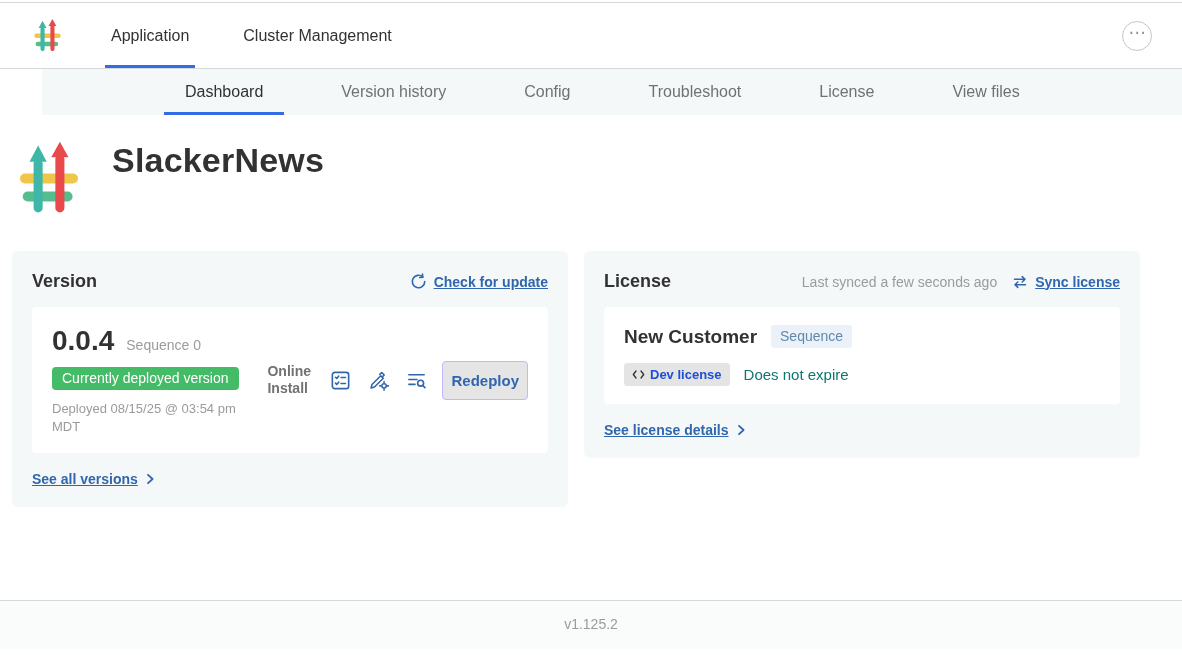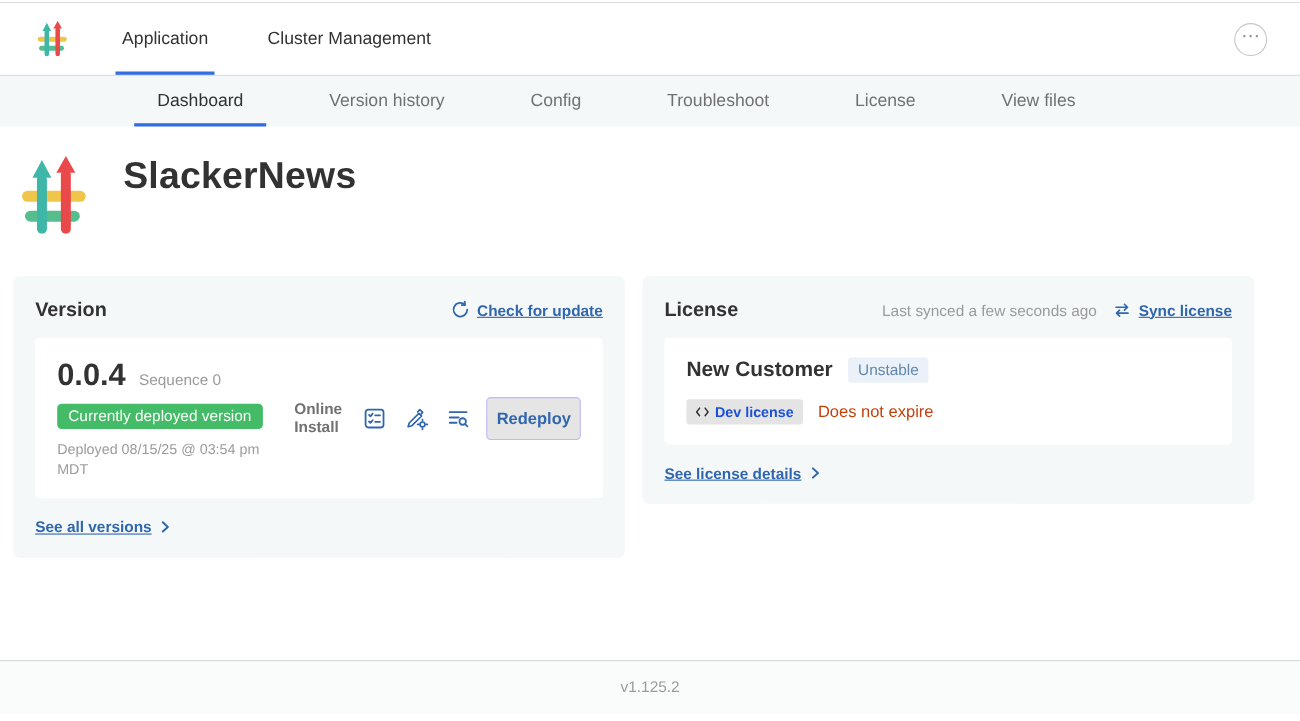--- a/index.html
+++ b/index.html
@@ -16,21 +16,21 @@
 
   
   .topbar { height: 66px; display: flex; align-items: stretch; padding: 0 30px 0 34px; border-bottom: 1px solid #d6d9dc; background: #fff; }
   .brand { display: flex; align-items: center; margin-right: 44px; }
   .top-tabs { display: flex; }
   .top-tab { display: flex; align-items: center; padding: 0 6px; margin-right: 42px; font-size: 16px; color: #323232; position: relative; cursor: pointer; white-space: nowrap; }
   .top-tab.active::after { content: ""; position: absolute; left: 0; right: 0; bottom: 0; height: 3px; background: #326de6; }
   .more-btn { margin-left: auto; align-self: center; width: 30px; height: 30px; border: 1px solid #c3c7cb; border-radius: 50%; display: flex; align-items: center; justify-content: center; color: #8b9096; font-size: 17px; line-height: 1; cursor: pointer; padding-bottom: 6px; }
 
   
-  .subnav { height: 46px; background: #f4f8f9; display: flex; padding-left: 104px; }
+  .subnav { height: 46px; background: #f4f8f9; display: flex; padding-left: 104px; margin-left: 42px; }
   .subnav-item { display: flex; align-items: center; padding: 0 39px; font-size: 16px; color: #717171; position: relative; cursor: pointer; white-space: nowrap; }
   .subnav-item.active { color: #323232; }
   .subnav-item.active::after { content: ""; position: absolute; left: 18px; right: 18px; bottom: 0; height: 3px; background: #326de6; }
 
   
   .app-header { display: flex; padding: 24px 0 0 20px; }
   .app-icon-wrap { width: 62px; margin-right: 30px; padding-top: 2px; }
   .app-title { font-size: 34px; font-weight: 700; margin: 2px 0 12px; letter-spacing: 0.2px; }
   .status-row { display: flex; align-items: center; font-size: 15px; color: #717171; }
   .dot { width: 8px; height: 8px; border-radius: 50%; background: #44bb66; display: inline-block; flex: none; }
@@ -58,21 +58,21 @@
   .install-type { font-size: 14px; font-weight: 700; color: #717171; width: 48px; line-height: 1.25; }
   .icon-btn { cursor: pointer; display: flex; padding: 1px; }
   .redeploy-btn { background: #e5e5e5; border: 1px solid #c4b5fd; color: #3066ad; font-weight: 700; font-size: 15px; padding: 10px 8px; border-radius: 4px; cursor: pointer; font-family: inherit; white-space: nowrap; }
   .card-footer-link { margin-top: 18px; display: flex; align-items: center; gap: 6px; }
 
   .license-row1 { display: flex; align-items: center; }
   .customer-name { font-size: 19px; font-weight: 700; }
   .channel-badge { margin-left: 14px; background: #eaf1f8; color: #6287ab; font-size: 14px; padding: 3px 9px 4px; border-radius: 3px; }
   .license-row2 { display: flex; align-items: center; margin-top: 15px; }
   .devlicense-badge { display: flex; align-items: center; gap: 5px; background: #e4e4e4; color: #1d4ed8; font-weight: 700; font-size: 13px; padding: 4px 8px; border-radius: 3px; }
-  .expiry { margin-left: 14px; color: #c2410c; font-size: 15px; }
+  .expiry { margin-left: 14px; color: #0f766e; font-size: 15px; }
 
   
   .footer { margin-top: auto; border-top: 1px solid #d6d9dc; background: #fafbfb; text-align: center; padding: 15px 0 17px; color: #9b9b9b; font-size: 14px; }
 
   svg { display: block; }
 </style>
 </head>
 <body>
 
 <div class="page">
@@ -202,21 +202,21 @@
             <path d="M2.5 5.3 H12.6 M10.2 2.6 L13 5.3 L10.2 8"></path>
             <path d="M13.5 10.7 H3.4 M5.8 8 L3 10.7 L5.8 13.4"></path>
           </svg>
           <span class="link">Sync license</span>
         </div>
       </div>
 
       <div class="inner-card">
         <div class="license-row1">
           <span class="customer-name">New Customer</span>
-          <span class="channel-badge">Unstable</span>
+          <span class="channel-badge">Sequence</span>
         </div>
         <div class="license-row2">
           <span class="devlicense-badge">
             <svg width="13" height="11" viewBox="0 0 13 11" fill="none" stroke="#323232" stroke-width="1.3" stroke-linecap="round" stroke-linejoin="round">
               <path d="M4 2 L1.3 5.5 L4 9"></path>
               <path d="M9 2 L11.7 5.5 L9 9"></path>
             </svg>
             <span>Dev license</span>
           </span>
           <span class="expiry">Does not expire</span>

